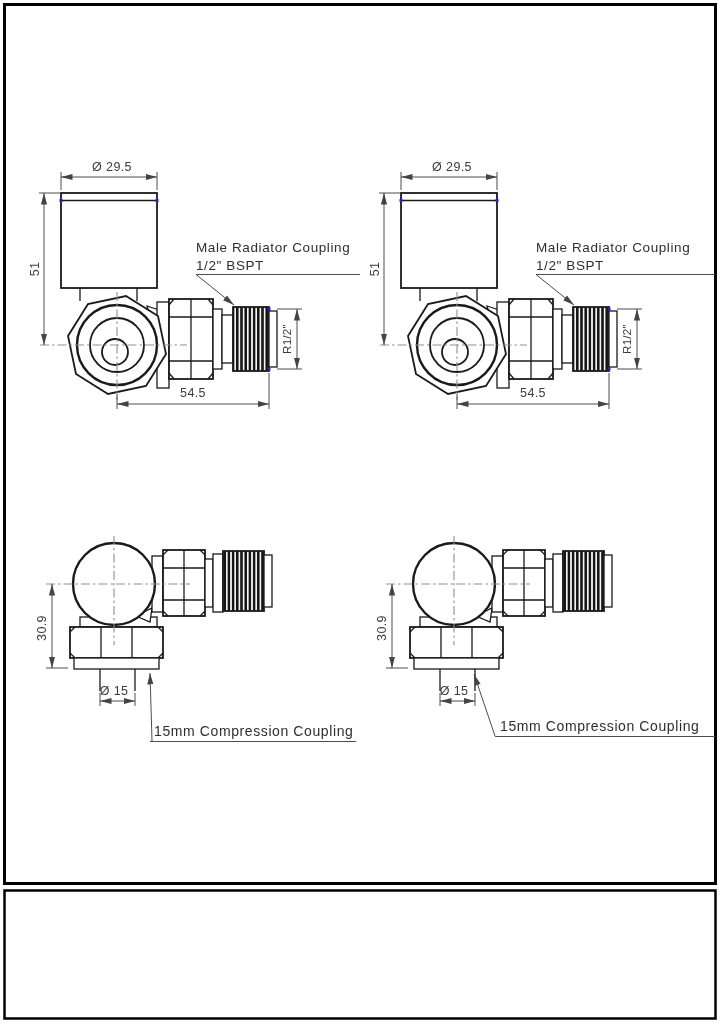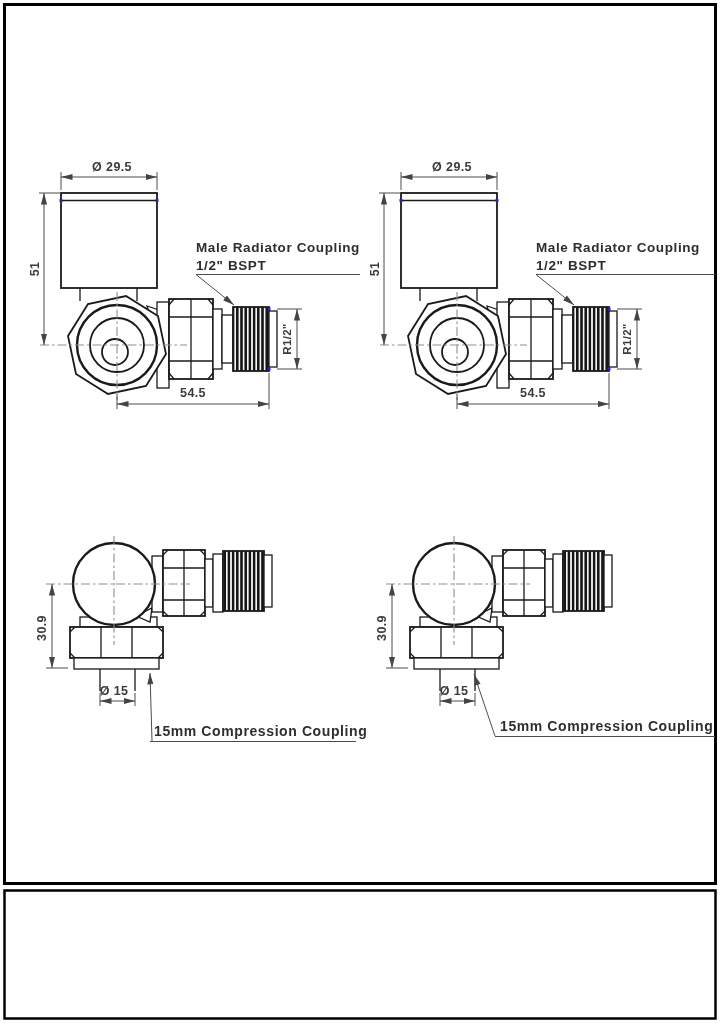--- a/index.html
+++ b/index.html
@@ -2,21 +2,20 @@
 <html><head>
 <meta charset="utf-8">
 <style>
   html,body{margin:0;padding:0;background:#ffffff;}
   .page{
     position:relative;
     width:720px;height:1025px;
     background:#ffffff;
     font-family:"Liberation Sans", sans-serif;
     overflow:hidden;
-    font-weight:bold;
   }
   svg text{
     font-family:"Liberation Sans", sans-serif;
     fill:#3b3b3b;
   }
   .dim-text{font-size:12.5px;letter-spacing:.4px;}
   .dim-text-small{font-size:11.5px;letter-spacing:.3px;}
   .label-text{font-size:13.5px;letter-spacing:.6px;fill:#2e2e2e;}
   .label-text-big{font-size:14px;letter-spacing:.6px;fill:#2e2e2e;}
   .outline{stroke:#1a1a1a;fill:none;}

